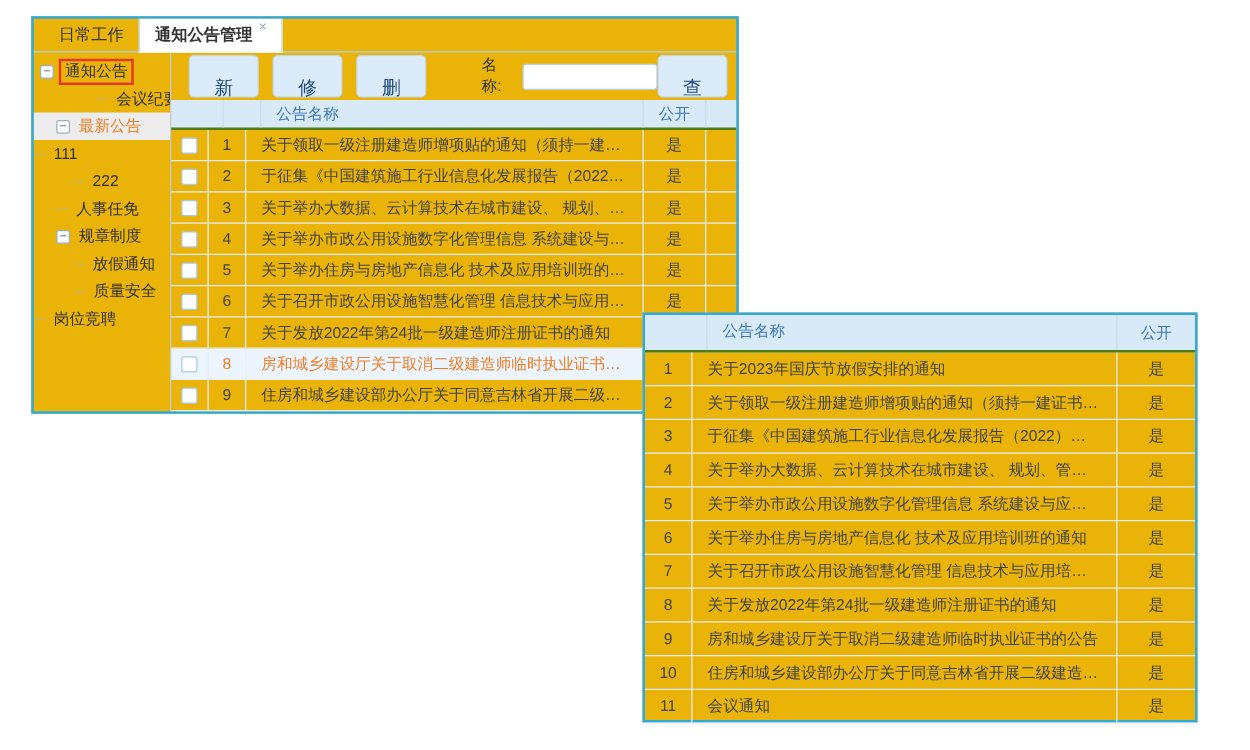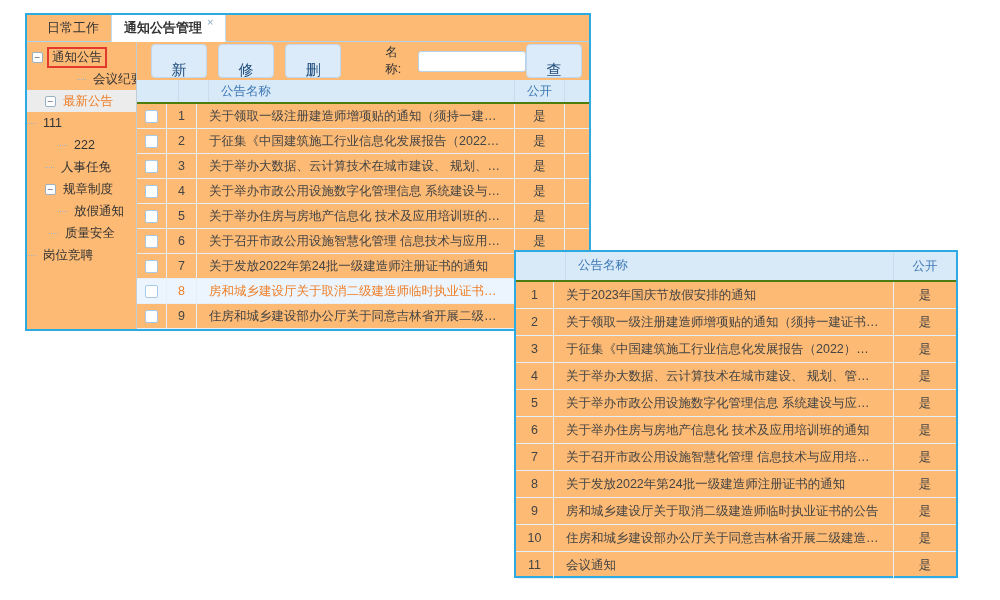--- a/index.html
+++ b/index.html
@@ -1,19 +1,19 @@
 <!DOCTYPE html>
 <html><head>
 <meta charset="utf-8">
 <style>
   * { margin:0; padding:0; box-sizing:border-box; }
   html,body { width:1000px; height:600px; background:#fff; font-family:"Liberation Sans","DejaVu Sans",sans-serif; overflow:hidden; }
 
   
-  .panel { position:absolute; background:#fdba74; border:2px solid #2eaae2; }
+  .panel { position:absolute; background:#eab308; border:2px solid #2eaae2; }
   #main-panel { left:25px; top:13px; width:566px; height:318px; }
   #overlay-panel { left:514px; top:250px; width:444px; height:328px; z-index:10; display:flex; flex-direction:column; }
 
   
   .tab-bar { height:27px; display:flex; align-items:stretch; border-bottom:1px solid #a9d3ee; padding-left:8px; }
   .tab { display:flex; align-items:center; padding:0 12px; font-size:13px; color:#333; cursor:default; }
   .tab.active { font-weight:bold; background:#fff; border-left:1px solid #bcdcf2; border-right:1px solid #bcdcf2; margin-bottom:-1px; border-bottom:1px solid #fff; }
   .tab-close { font-weight:normal; font-size:11px; color:#88a9c4; margin-left:5px; align-self:flex-start; margin-top:2px; line-height:1; }
 
   .panel-body { display:flex; height:287px; }
@@ -104,21 +104,21 @@
           <span class="lbl">人事任免</span>
         </div>
         <div class="tree-item" style="padding-left: 18px;">
           <span class="exp">−</span>
           <span class="lbl">规章制度</span>
         </div>
         <div class="tree-item" style="padding-left: 31px;">
           <span class="dash"></span>
           <span class="lbl">放假通知</span>
         </div>
-        <div class="tree-item" style="padding-left: 22px;">
+        <div class="tree-item" style="padding-left: 32px;">
           <span class="dash"></span>
           <span class="lbl">质量安全</span>
         </div>
         <div class="tree-item" style="">
           <span class="dash"></span>
           <span class="lbl">岗位竞聘</span>
         </div>
       </div>
 
     <div class="content">

